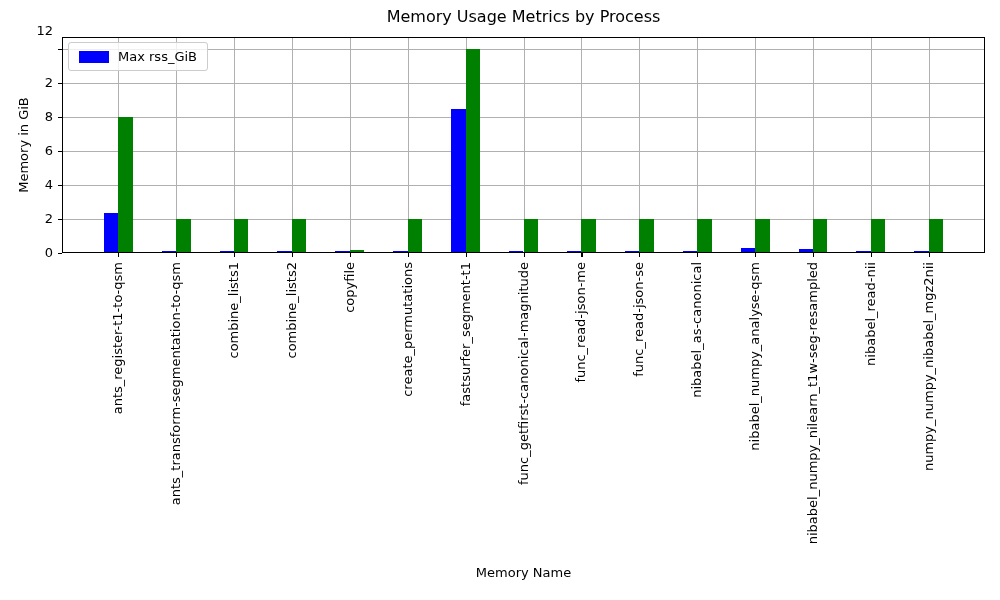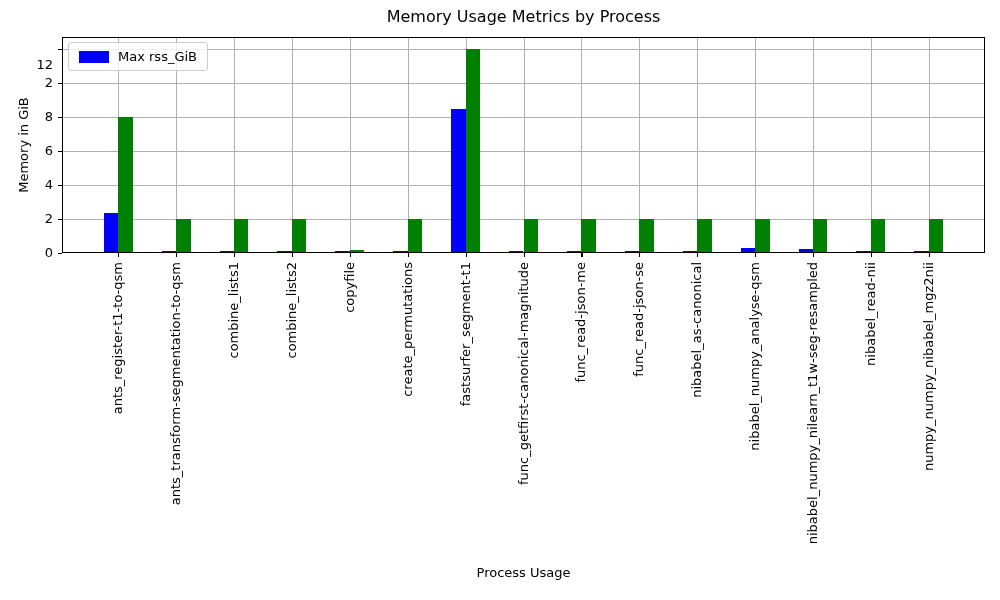--- a/index.html
+++ b/index.html
@@ -89,35 +89,35 @@
       <div class="bar" style="left: 808.928px; width: 14.4762px; top: 181.984px; height: 34.0157px; background: rgb(0, 128, 0);"></div>
       <div class="bar" style="left: 866.832px; width: 14.4762px; top: 181.984px; height: 34.0157px; background: rgb(0, 128, 0);"></div>
       <div class="legend">
         <div class="legend-row">
           <div class="legend-swatch" style="background: rgb(0, 0, 255);"></div>
           <div class="legend-label">Max rss_GiB</div>
         </div>
       </div>
     </div>
   <div class="plot-border"></div>
-  <div class="axis-xlabel">Process Usage</div>
+  <div class="axis-xlabel">Memory Name</div>
 <div class="tick" style="left: 58px; top: 253px; width: 4px; height: 1.2px;"></div>
     <div class="ytick-label" style="width: 53px; top: 245px;">0</div>
     <div class="tick" style="left: 58px; top: 218.984px; width: 4px; height: 1.2px;"></div>
     <div class="ytick-label" style="width: 53px; top: 210.984px;">2</div>
     <div class="tick" style="left: 58px; top: 184.969px; width: 4px; height: 1.2px;"></div>
     <div class="ytick-label" style="width: 53px; top: 176.969px;">4</div>
     <div class="tick" style="left: 58px; top: 150.953px; width: 4px; height: 1.2px;"></div>
     <div class="ytick-label" style="width: 53px; top: 142.953px;">6</div>
     <div class="tick" style="left: 58px; top: 116.937px; width: 4px; height: 1.2px;"></div>
     <div class="ytick-label" style="width: 53px; top: 108.937px;">8</div>
     <div class="tick" style="left: 58px; top: 82.9213px; width: 4px; height: 1.2px;"></div>
     <div class="ytick-label" style="width: 53px; top: 74.9213px;">2</div>
     <div class="tick" style="left: 58px; top: 48.9055px; width: 4px; height: 1.2px;"></div>
-    <div class="ytick-label" style="width: 53px; top: 57px;">12</div>
+    <div class="ytick-label" style="width: 53px; top: 23px;">12</div>
     <div class="tick" style="left: 118.168px; top: 253px; width: 1.2px; height: 4px;"></div>
     <div class="xtick-label" style="left: -188.832px; top: 262px;">ants_register-t1-to-qsm</div>
     <div class="tick" style="left: 176.072px; top: 253px; width: 1.2px; height: 4px;"></div>
     <div class="xtick-label" style="left: -130.928px; top: 262px;">ants_transform-segmentation-to-qsm</div>
     <div class="tick" style="left: 233.977px; top: 253px; width: 1.2px; height: 4px;"></div>
     <div class="xtick-label" style="left: -73.0232px; top: 262px;">combine_lists1</div>
     <div class="tick" style="left: 291.881px; top: 253px; width: 1.2px; height: 4px;"></div>
     <div class="xtick-label" style="left: -15.1186px; top: 262px;">combine_lists2</div>
     <div class="tick" style="left: 349.786px; top: 253px; width: 1.2px; height: 4px;"></div>
     <div class="xtick-label" style="left: 42.7861px; top: 262px;">copyfile</div>

